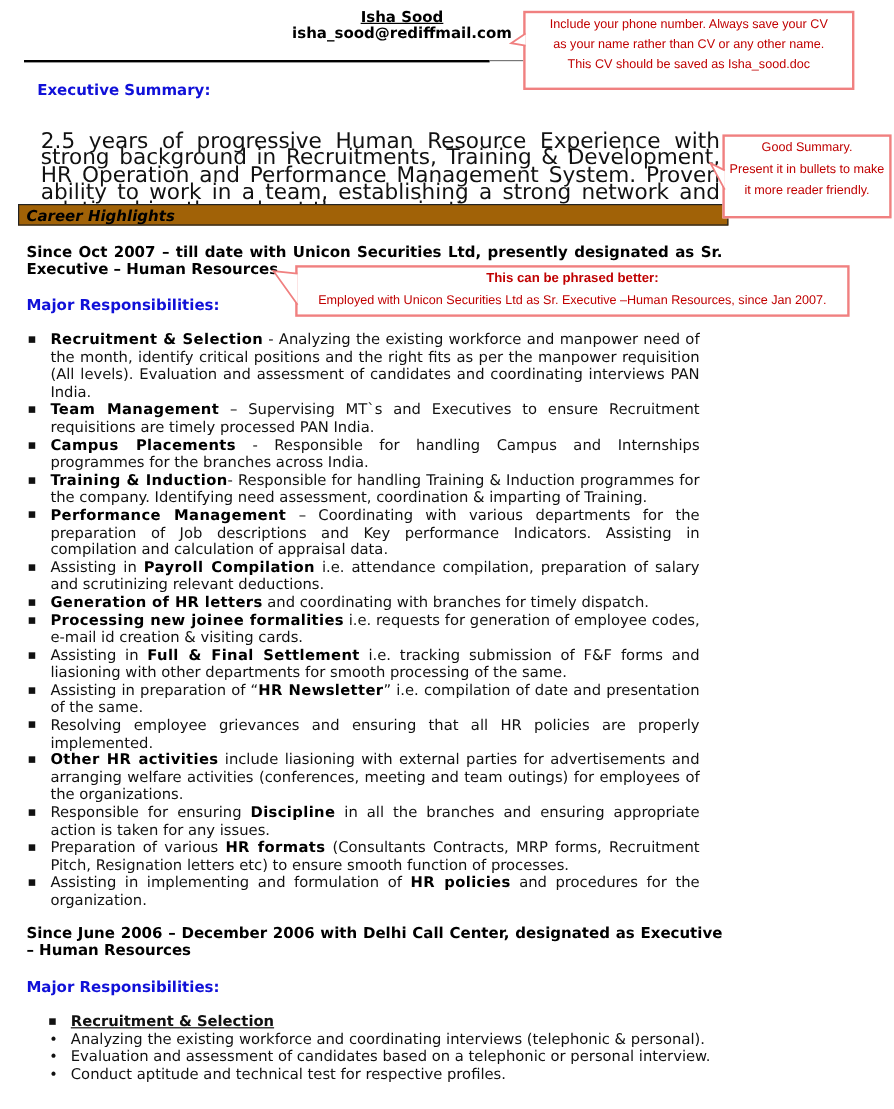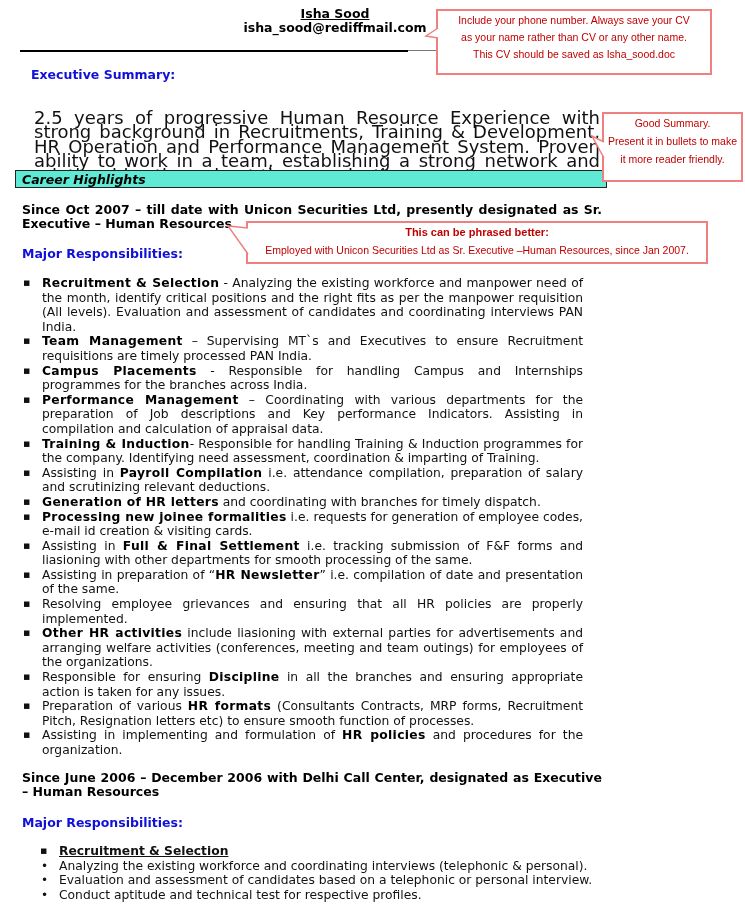--- a/index.html
+++ b/index.html
@@ -5,21 +5,21 @@
   html, body { margin: 0; padding: 0; background: #ffffff; }
   body { width: 745px; height: 924px; position: relative; overflow: hidden;
          font-family: "DejaVu Sans", sans-serif; color: #000; }
   .abs { position: absolute; }
   .name { left: 0; width: 670px; top: 6px; text-align: center; font-size: 12.5px; font-weight: bold; text-decoration: underline; }
   .email { left: 0; width: 670px; top: 20px; text-align: center; font-size: 12.5px; font-weight: bold; }
   .rule { left: 20px; top: 50px; width: 388px; height: 2px; background: #000; }
   .rule2 { left: 408px; top: 50px; width: 232px; height: 1px; background: #777; }
   .sec-title { font-size: 12.5px; font-weight: bold; color: #1010d8; }
   .summary { left: 34px; top: 111px; width: 566px; font-size: 18px; line-height: 14.4px; text-align: justify; color: #111; }
-  .highlights { left: 15px; top: 170px; width: 590px; height: 16px; background: #5eead4; border: 1px solid #222; }
+  .highlights { left: 15px; top: 170px; width: 590px; height: 16px; background: #a16207; border: 1px solid #222; }
   .highlights span { position: absolute; left: 6px; top: 1px; font-size: 12.5px; font-weight: bold; font-style: italic; }
   .job { left: 22px; width: 580px; font-size: 12.5px; font-weight: bold; line-height: 14.4px; text-align: justify; }
   .resp { left: 42px; width: 541px; font-size: 12.3px; line-height: 14.6px; text-align: justify; color: #111; }
   .resp .item { position: relative; }
   .resp .item::before { content: "\25AA"; position: absolute; left: -19px; top: 0; font-size: 11px; }
   .resp b { font-weight: bold; color: #000; letter-spacing: 0.3px; }
   .resp2 { left: 59px; width: 560px; font-size: 12.3px; line-height: 14.6px; color: #111; }
   .resp2 .item { position: relative; }
   .resp2 .item.sq::before { content: "\25AA"; position: absolute; left: -19px; top: 0; font-size: 11px; }
   .resp2 .item.dot::before { content: "\2022"; position: absolute; left: -18px; top: 0; font-size: 12px; }
@@ -42,22 +42,22 @@
   <span>Career Highlights</span>
 </div>
 
 <div class="abs job" style="top:203px;">Since Oct 2007 – till date with Unicon Securities Ltd, presently designated as Sr. Executive – Human Resources</div>
 <div class="abs sec-title" style="left:22px; top:246px;">Major Responsibilities:</div>
 
 <div class="abs resp" style="top:276px;" id="resp1">
     <div class="item"><span></span><b>Recruitment &amp; Selection</b><span> - Analyzing the existing workforce and manpower need of the month, identify critical positions and the right fits as per the manpower requisition (All levels). Evaluation and assessment of candidates and coordinating interviews PAN India.</span></div>
     <div class="item"><span></span><b>Team Management</b><span> – Supervising MT`s and Executives to ensure Recruitment requisitions are timely processed PAN India.</span></div>
     <div class="item"><span></span><b>Campus Placements</b><span> - Responsible for handling Campus and Internships programmes for the branches across India.</span></div>
+    <div class="item"><span></span><b>Training &amp; Induction</b><span>- Responsible for handling Training &amp; Induction programmes for the company. Identifying need assessment, coordination &amp; imparting of Training.</span></div>
     <div class="item"><span></span><b>Performance Management</b><span> – Coordinating with various departments for the preparation of Job descriptions and Key performance Indicators.  Assisting in compilation and calculation of appraisal data.</span></div>
-    <div class="item"><span></span><b>Training &amp; Induction</b><span>- Responsible for handling Training &amp; Induction programmes for the company. Identifying need assessment, coordination &amp; imparting of Training.</span></div>
     <div class="item"><span>Assisting in </span><b>Payroll Compilation</b><span> i.e. attendance compilation, preparation of salary and scrutinizing relevant deductions.</span></div>
     <div class="item"><span></span><b>Generation of HR letters</b><span> and coordinating with branches for timely dispatch.</span></div>
     <div class="item"><span></span><b>Processing new joinee formalities</b><span> i.e. requests for generation of employee codes, e-mail id creation &amp; visiting cards.</span></div>
     <div class="item"><span>Assisting in </span><b>Full &amp; Final Settlement</b><span> i.e. tracking submission of F&amp;F forms and liasioning with other departments for smooth processing of the same.</span></div>
     <div class="item"><span>Assisting in preparation of “</span><b>HR Newsletter</b><span>” i.e. compilation of date and presentation of the same.</span></div>
     <div class="item"><span>Resolving employee grievances and ensuring that all HR policies are properly implemented.</span><b></b><span></span></div>
     <div class="item"><span></span><b>Other HR activities</b><span> include liasioning with external parties for advertisements and arranging welfare activities (conferences, meeting and team outings) for employees of the organizations.</span></div>
     <div class="item"><span>Responsible for ensuring </span><b>Discipline</b><span> in all the branches and ensuring appropriate action is taken for any issues.</span></div>
     <div class="item"><span>Preparation of various </span><b>HR formats</b><span> (Consultants Contracts, MRP forms, Recruitment Pitch, Resignation letters etc) to ensure smooth function of processes.</span></div>
     <div class="item"><span>Assisting in implementing and formulation of </span><b>HR policies</b><span> and procedures for the organization.</span></div>

